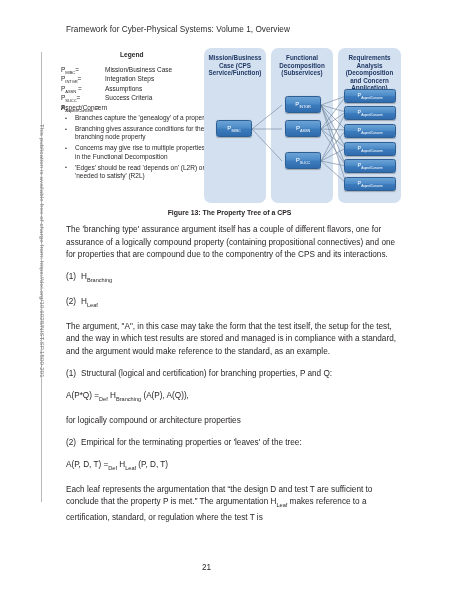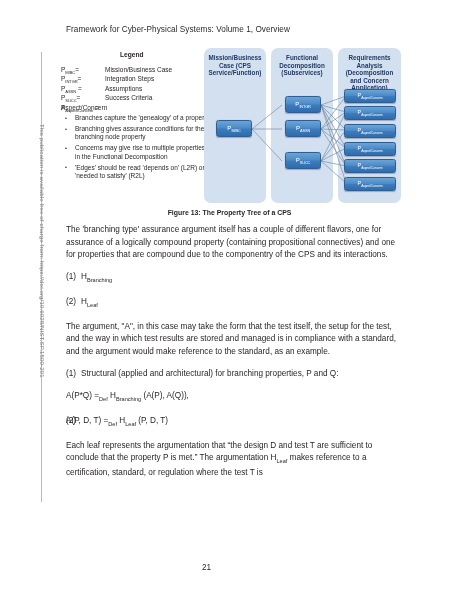--- a/index.html
+++ b/index.html
@@ -376,28 +376,30 @@
 
     <div class="hang indent1">
       <span class="lbl">(2)</span>
       <span><span>H</span><sub class="small">Leaf</sub></span>
     </div>
 
     <p>The argument, "A", in this case may take the form that the test itself, the setup for the test, and the way in which test results are stored and managed is in compliance with a standard, and the argument would make reference to the standard, as an example.</p>
 
     <div class="hang">
       <span class="lbl">(1)</span>
-      <span>Structural (applied and architectural) for branching properties, P and Q:</span>
+      <span>Structural (logical and certification) for branching properties, P and Q:</span>
     </div>
 
     <p class="indent2"><span>A(P*Q) =</span><sub class="small">Def</sub> <span>H</span><sub class="small">Branching</sub> <span>(A(P), A(Q)),</span></p>
 
+    <p class="indent2">for logically compound or architecture properties</p>
 
     <div class="hang">
       <span class="lbl">(2)</span>
+      <span>Empirical for the terminating properties or 'leaves' of the tree:</span>
     </div>
 
     <p class="indent2"><span>A(P, D, T) =</span><sub class="small">Def</sub> <span>H</span><sub class="small">Leaf</sub> <span>(P, D, T)</span></p>
 
     <p class="indent3"><span>Each leaf represents the argumentation that “the design D and test T are sufficient to conclude that the property P is met.” The argumentation H</span><sub class="small">Leaf</sub><span> makes reference to a certification, standard, or regulation where the test T is</span></p>
 
   </div>
 
   <div id="page-number">21</div>
 

